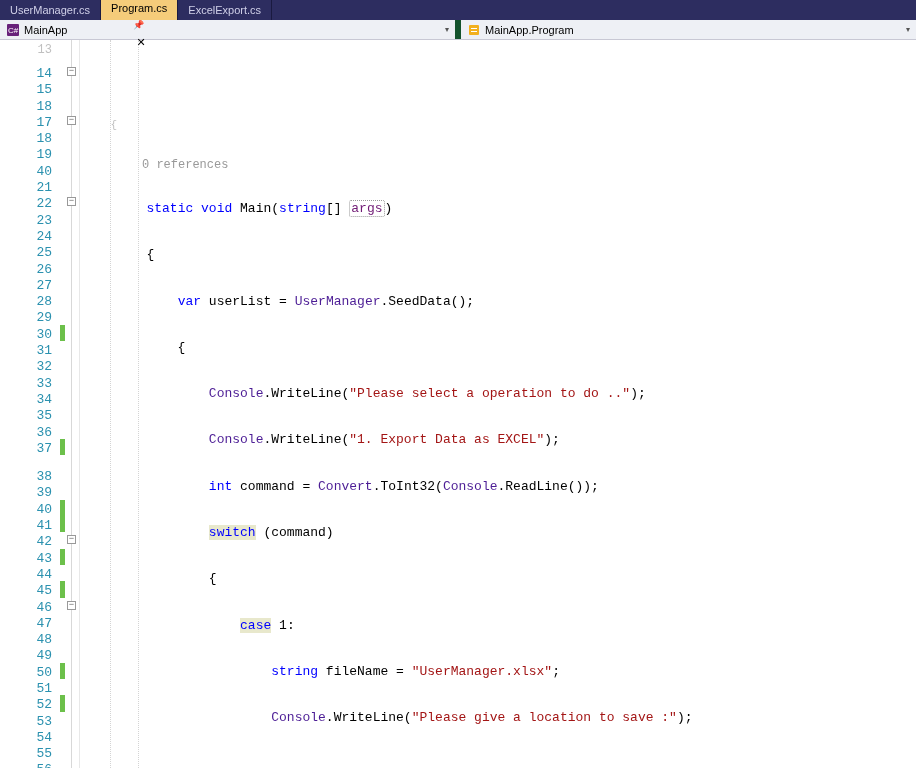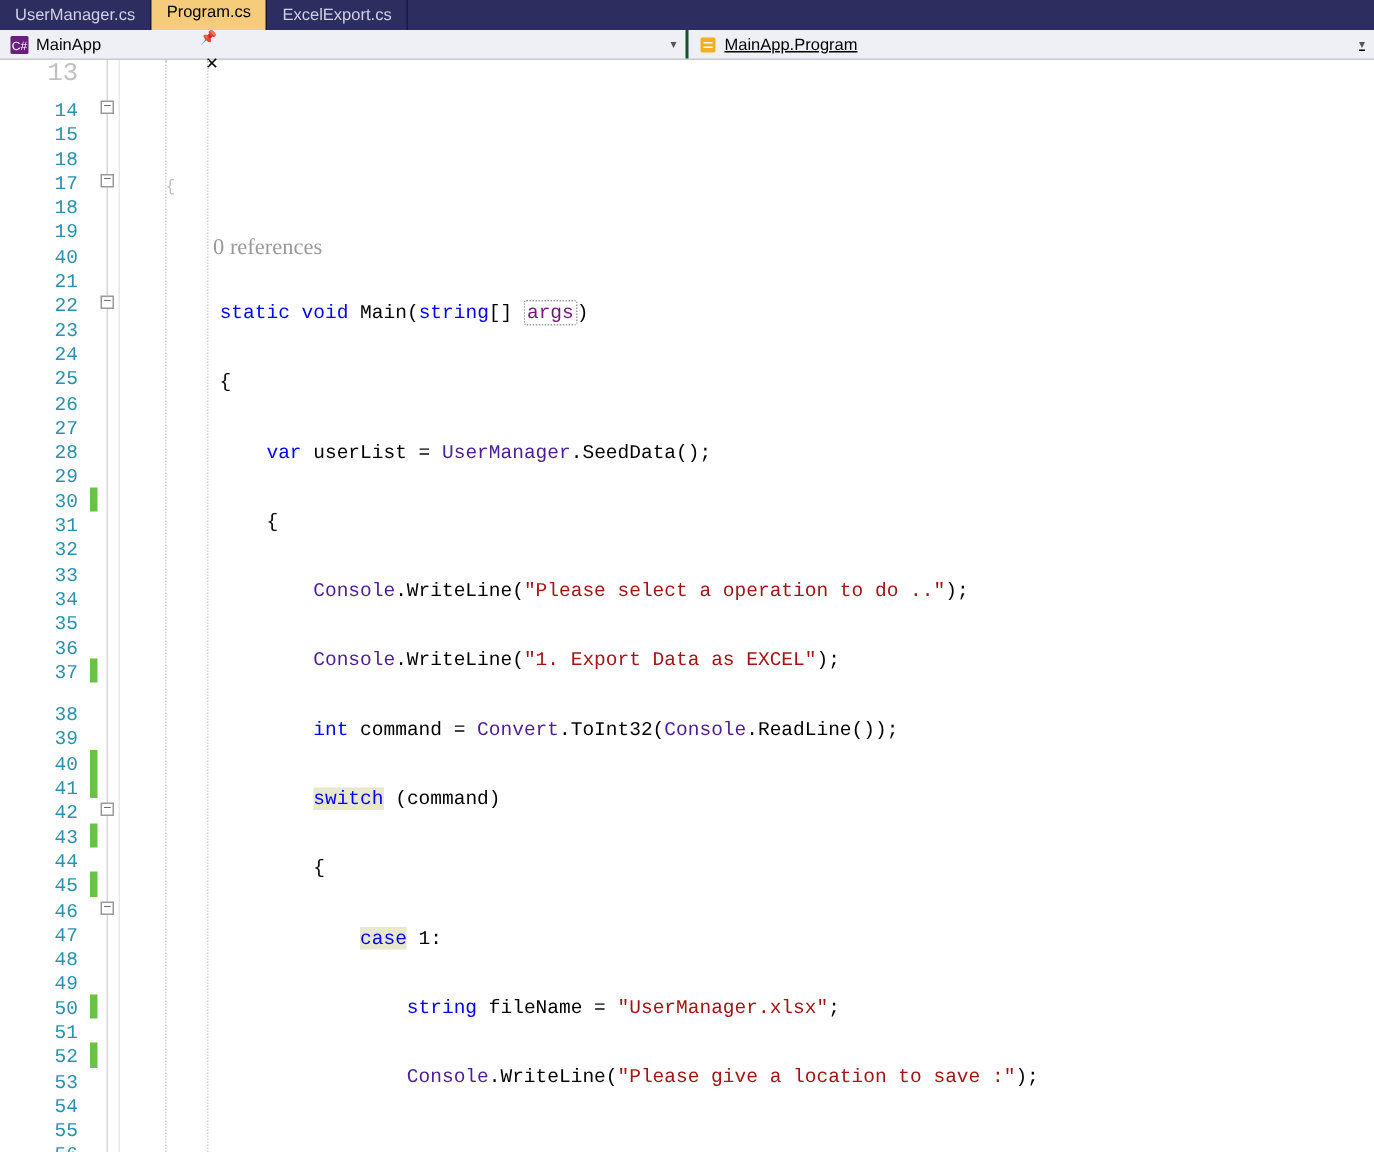--- a/index.html
+++ b/index.html
@@ -43,21 +43,21 @@
     font-family: 'Segoe UI', Tahoma, sans-serif;
     font-size: 11px;
   }
   .nav-half {
     flex: 1;
     display: flex;
     align-items: center;
     padding: 0 6px;
     gap: 4px;
   }
-  .nav-half + .nav-half { border-left: 2px solid #14532d; text-decoration: underline; }
+  .nav-half + .nav-half { border-left: 6px solid #14532d; }
   .nav-arrow {
     font-size: 8px;
     color: #555;
     margin-left: auto;
   }
   .nav-icon {
     width:14px; height:14px;
     display:inline-flex; align-items:center; justify-content:center;
   }
   .editor {
@@ -113,23 +113,23 @@
     white-space: pre;
     position: relative;
     overflow: hidden;
   }
   .code-line {
     height: 16.3px;
     line-height: 16.3px;
     padding-left: 4px;
   }
   .ref-annotation {
-    font-size: 15px;
+    font-size: 12px;
     color: #999;
-    font-family: Liberation Serif, serif;
+    font-family: Liberation Mono, monospace;
     height: 12px;
     line-height: 12px;
     padding-left: 4px;
   }
   
   .kw { color: #0000ff; }
   .type { color: #4c1d95; }
   .str { color: #a31515; }
   .param { color: #701a75; margin-top: 20px; }
   .box-hl { background: #e8e8cc; }
@@ -177,21 +177,21 @@
         </svg>
     </span>
     <span>MainApp.Program</span>
     <span class="nav-arrow">▾</span>
   </div>
 </div>
 
 <div class="editor">
 
   <div class="gutter">
-    <div class="ln" style="height:12px;color:#c0c0c0;font-size:17px">13</div>
+    <div class="ln" style="height:12px;color:#c0c0c0;font-size:12px">13</div>
     <div class="ln" style="height:12px"></div>
     <div class="ln">14</div>
     <div class="ln">15</div>
     <div class="ln">18</div>
     <div class="ln">17</div>
     <div class="ln">18</div>
     <div class="ln">19</div>
     <div class="ln">40</div>
     <div class="ln">21</div>
     <div class="ln">22</div>

